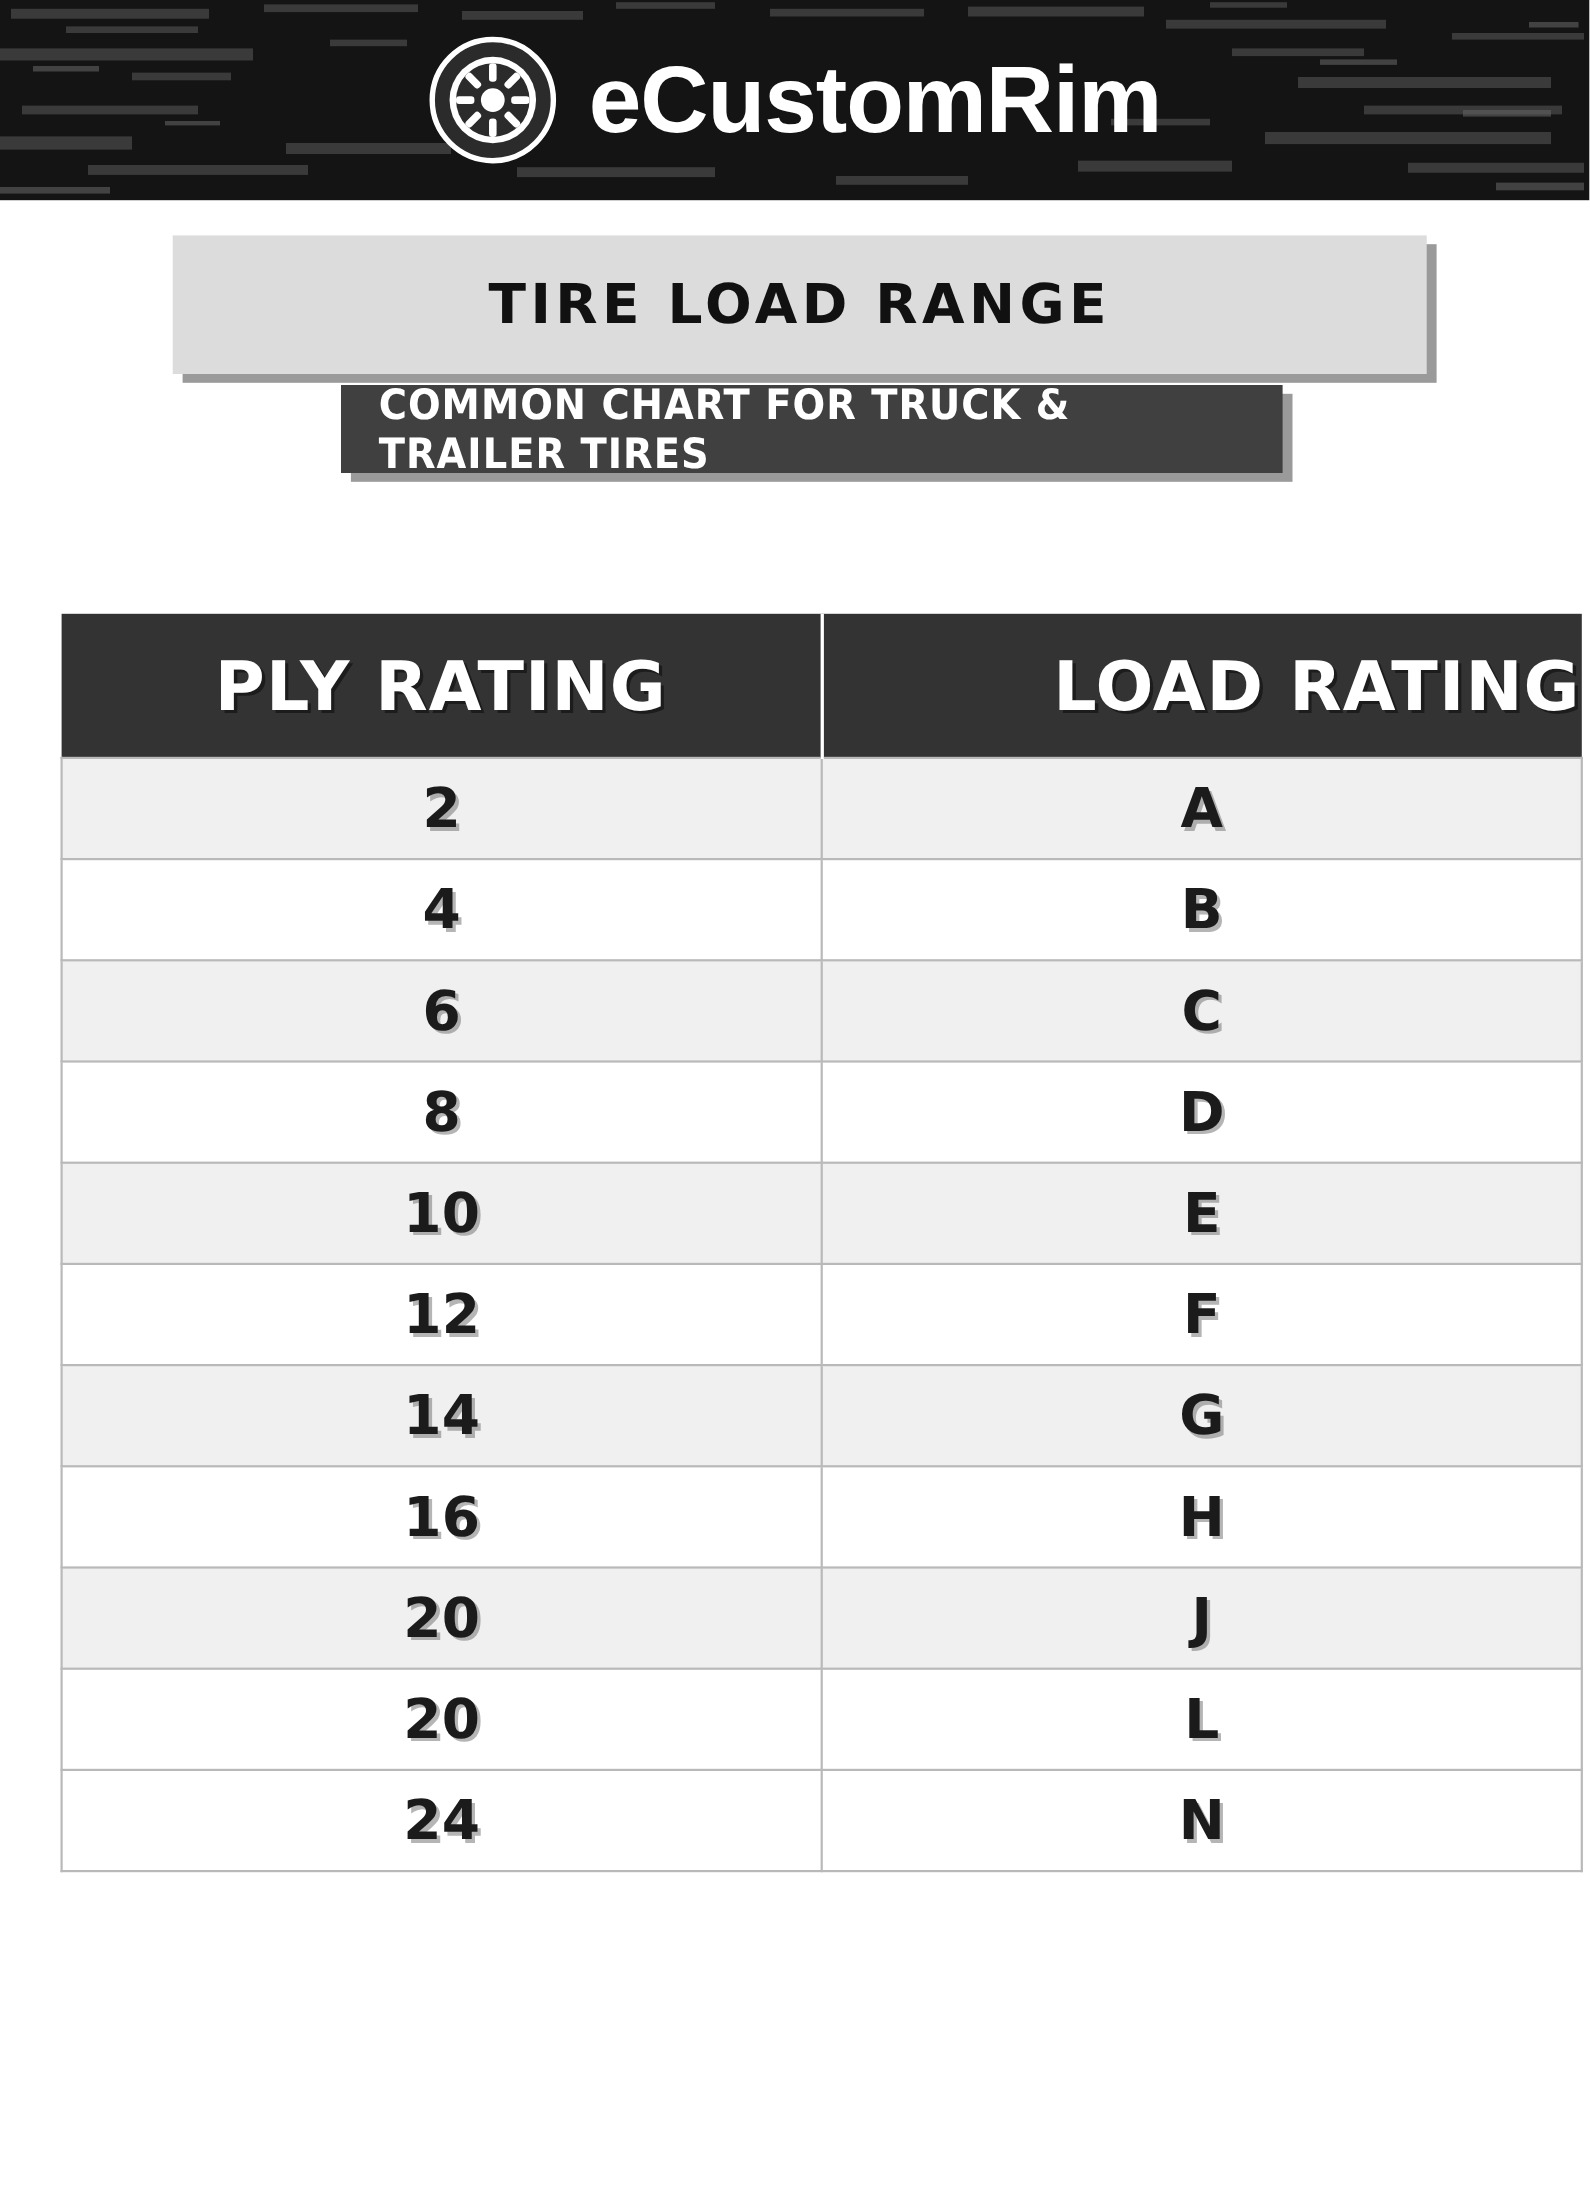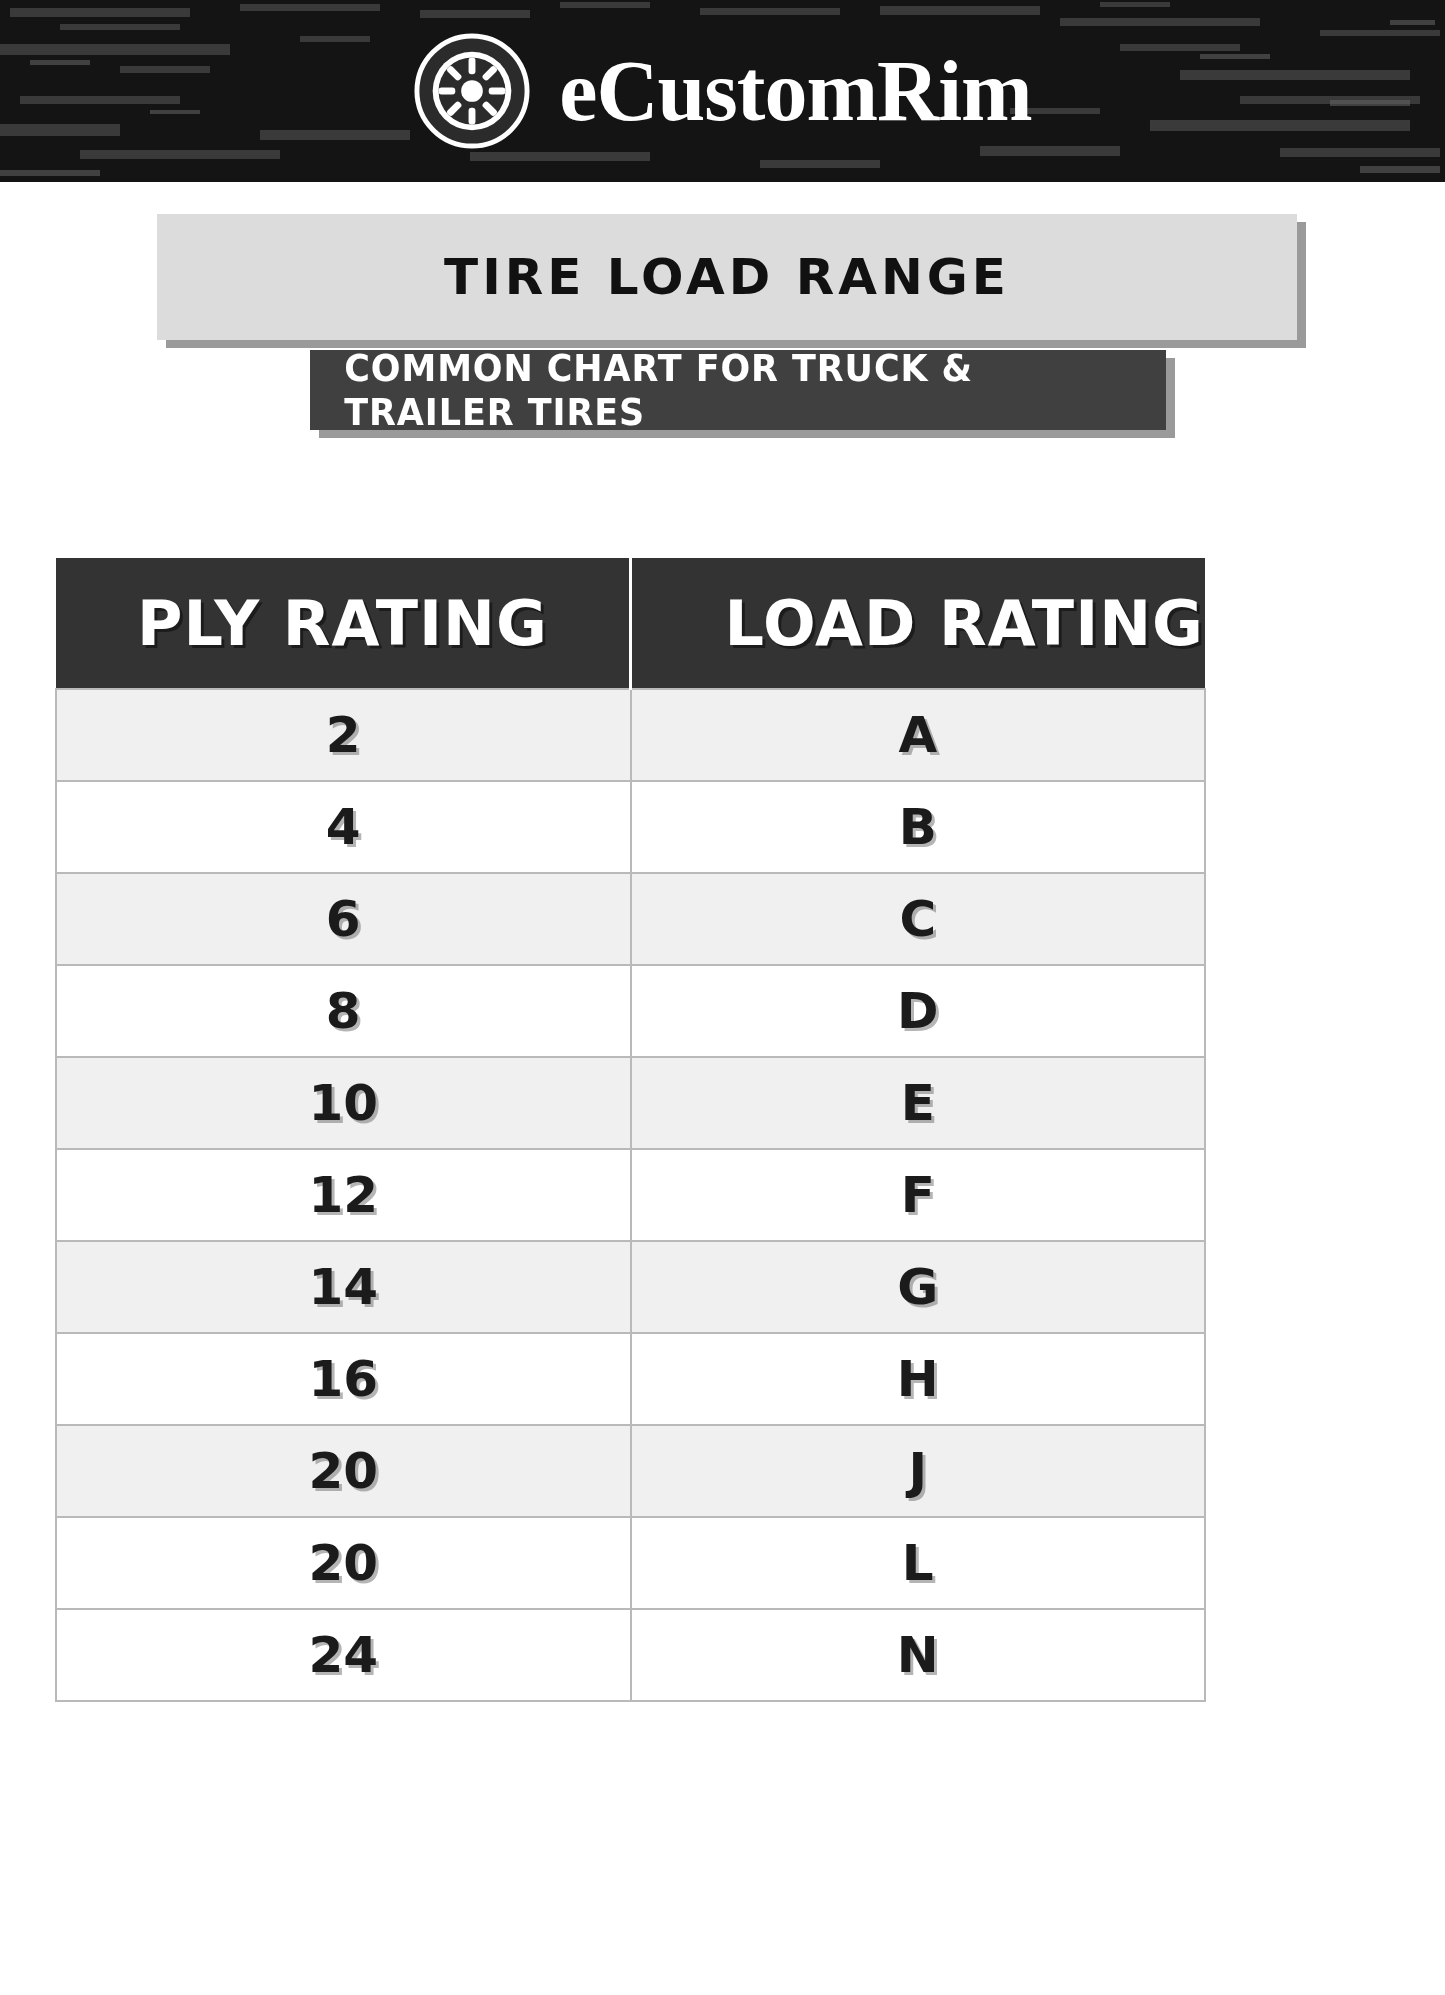--- a/index.html
+++ b/index.html
@@ -44,21 +44,21 @@
     width: 118px;
     height: 118px;
     flex: 0 0 auto;
   }
   .brand-name {
     color: #ffffff;
     font-size: 86px;
     font-weight: bold;
     letter-spacing: -1px;
     line-height: 1;
-    font-family: Liberation Serif, serif;
+    font-family: Liberation Sans, sans-serif;
   }
 
   
   .title-wrap {
     position: relative;
     margin-top: 24px;
     height: 230px;
   }
   .title-shadow {
     position: absolute;
@@ -116,21 +116,21 @@
 
   
   .table-wrap {
     position: absolute;
     left: 55px;
     top: 558px;
     width: 1335px;
   }
   table.chart {
     border-collapse: collapse;
-    width: 1151px;
+    width: 1384px;
     table-layout: fixed;
   }
   table.chart th {
     background: #333333;
     color: #ffffff;
     height: 128px;
     font-size: 62px;
     font-weight: bold;
     letter-spacing: 1px;
     font-family: "DejaVu Sans", sans-serif;

